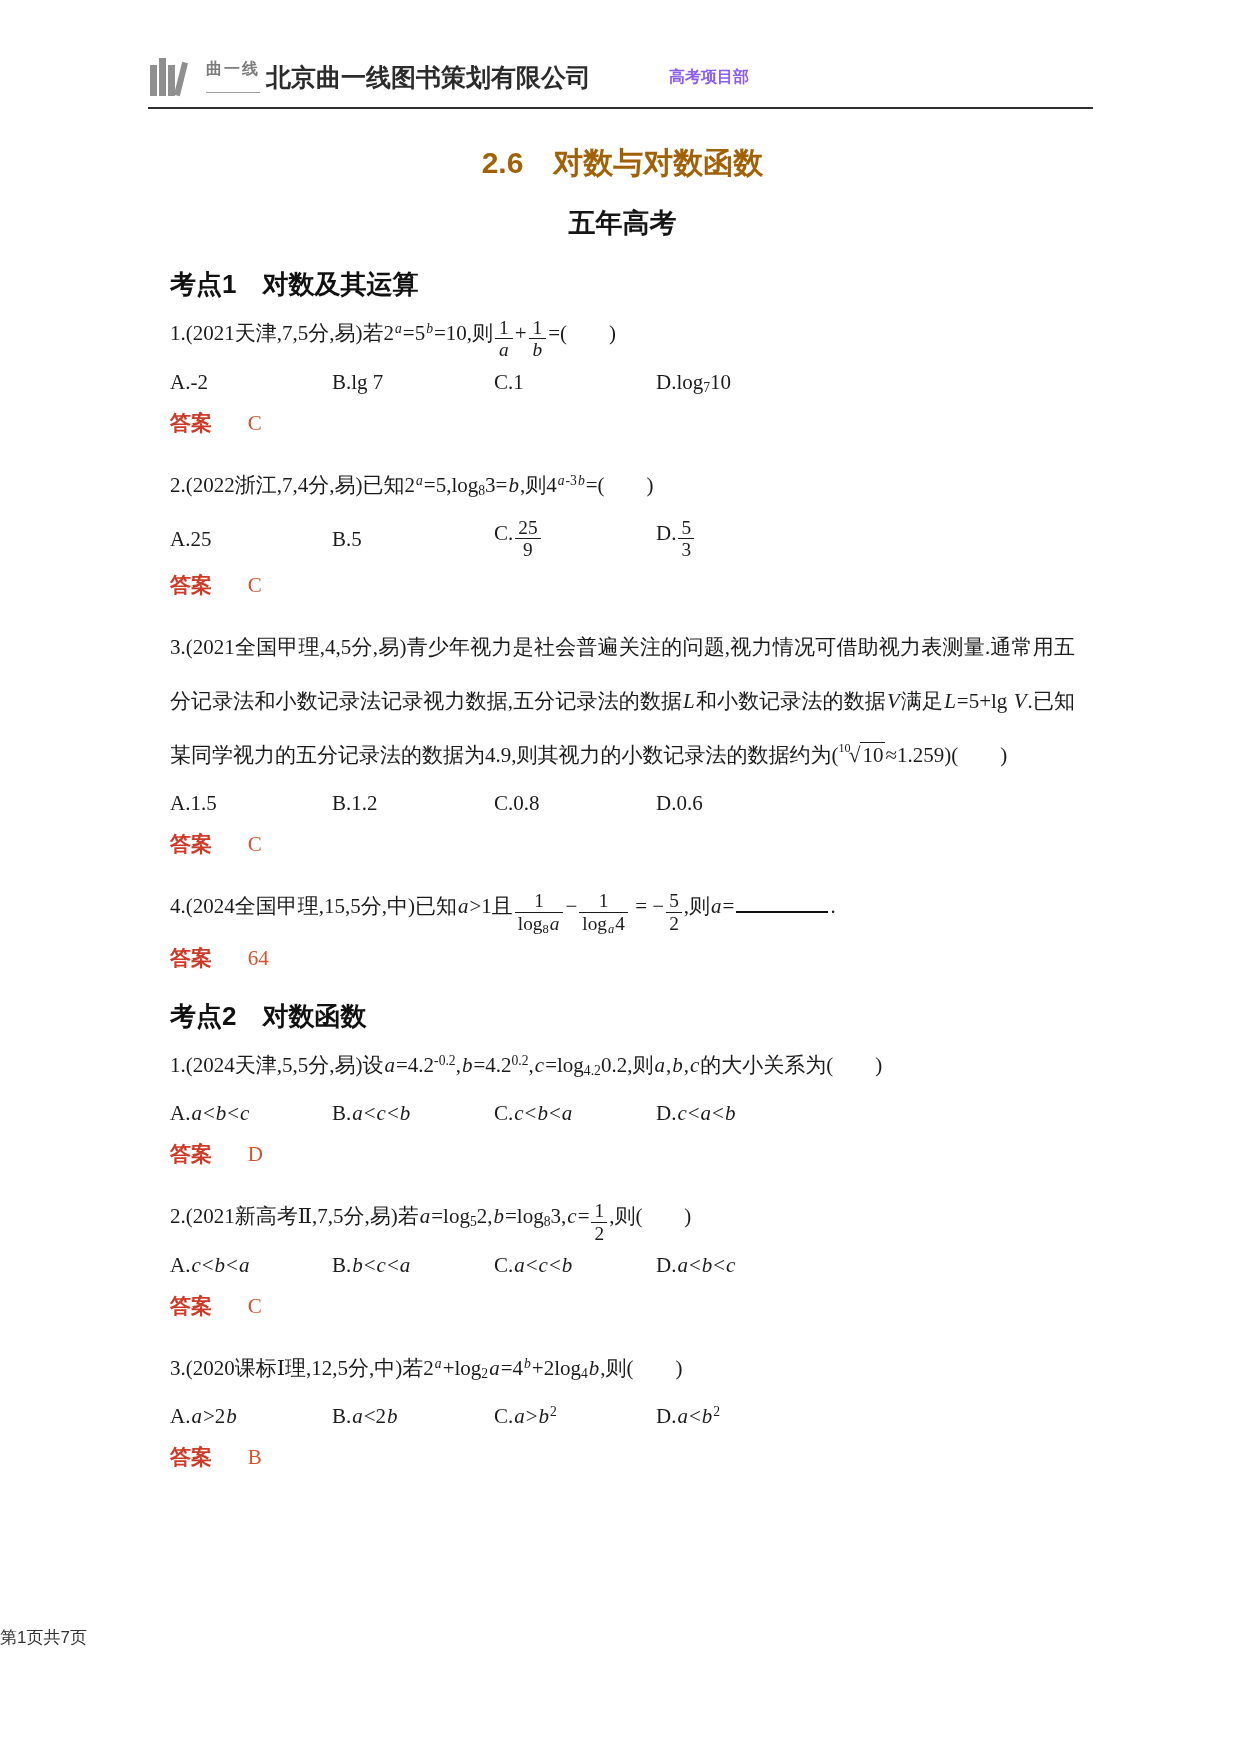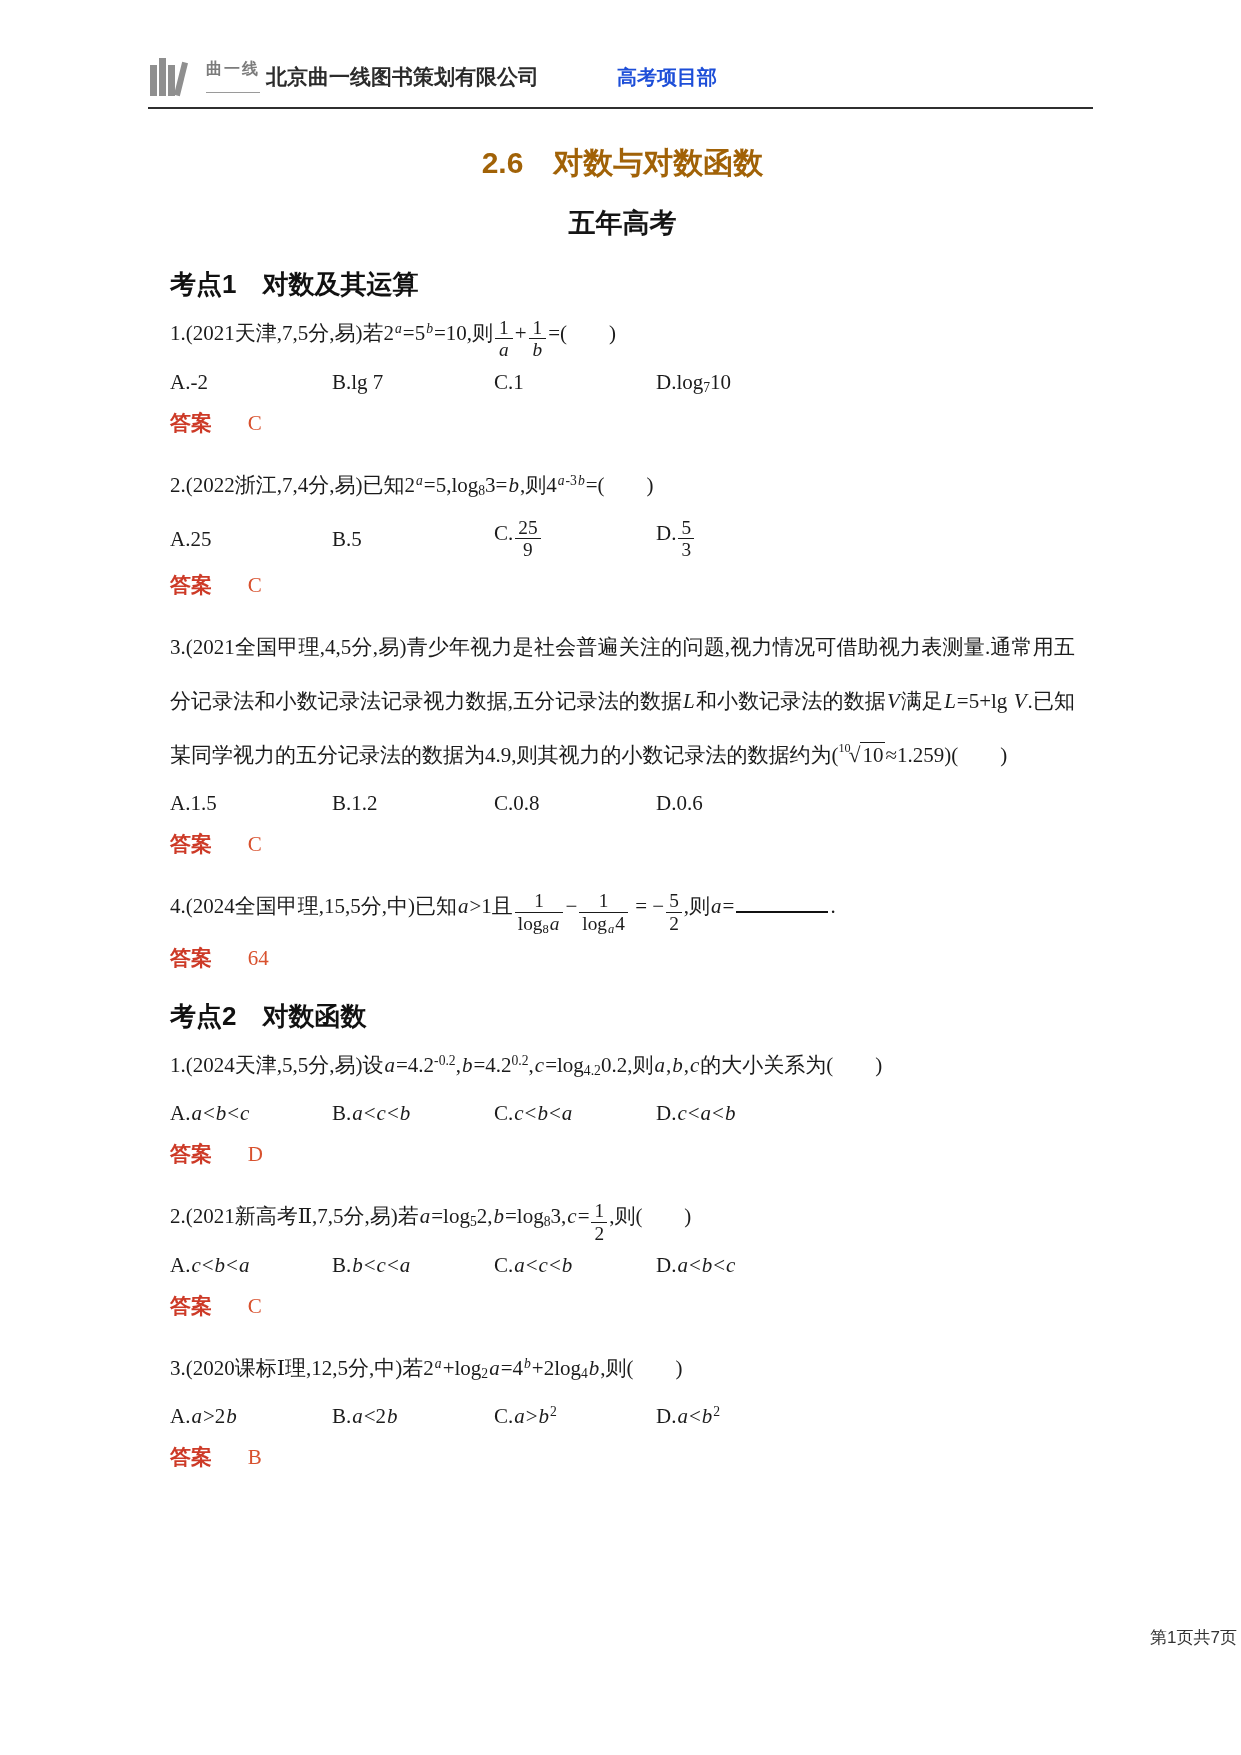--- a/index.html
+++ b/index.html
@@ -21,25 +21,25 @@
   .logo{display:flex;align-items:center;margin-right:6px;}
   .logo-brand{display:flex;flex-direction:column;margin-left:4px;}
   .logo-brand .brand-zh{
     font-family:"Liberation Sans","DejaVu Sans",sans-serif;
     font-weight:bold;font-size:16px;color:#7c7c7c;letter-spacing:2px;
     border-bottom:1px solid #9a9a9a;padding-bottom:12px;
   }
   .logo-brand .brand-rule{height:3px;}
   .hdr-company{
     font-family:"Liberation Sans","DejaVu Sans",sans-serif;
-    font-weight:bold;font-size:21px;color:#2b2b2b;margin-right:78px;
+    font-weight:bold;font-size:25px;color:#2b2b2b;margin-right:78px;
   }
   .hdr-dept{
     font-family:"Liberation Sans","DejaVu Sans",sans-serif;
-    font-weight:bold;font-size:20px;color:#1d4ed8;
+    font-weight:bold;font-size:16px;color:#8b5cf6;
   }
   
   .content{margin:0 166px 0 170px;}
   .doc-title{
     text-align:center;margin:34px 0 0 0;
     font-family:"Liberation Sans","DejaVu Sans",sans-serif;
     font-weight:bold;font-size:30px;color:#a16207;
   }
   .doc-subtitle{
     text-align:center;margin:21px 0 0 0;
@@ -76,21 +76,21 @@
   .root .ridx{font-size:0.58em;vertical-align:0.8em;line-height:0;margin-right:-2px;}
   .root .rsign{font-size:1.02em;}
   .root .rbody{border-top:1.3px solid currentColor;padding:0 2px;}
   .blank{
     display:inline-block;width:92px;height:1em;
     border-bottom:2px solid #111;margin:0 2px;
   }
   
   .footer{
     position:absolute;left:0;right:4px;bottom:106px;
-    text-align:right;
+    text-align:left;
     font-family:"Liberation Sans","DejaVu Sans",sans-serif;
     font-size:17px;color:#333;
   }
 </style>
 </head>
 <body>
 
 <div class="page">
 
   <div class="header">

